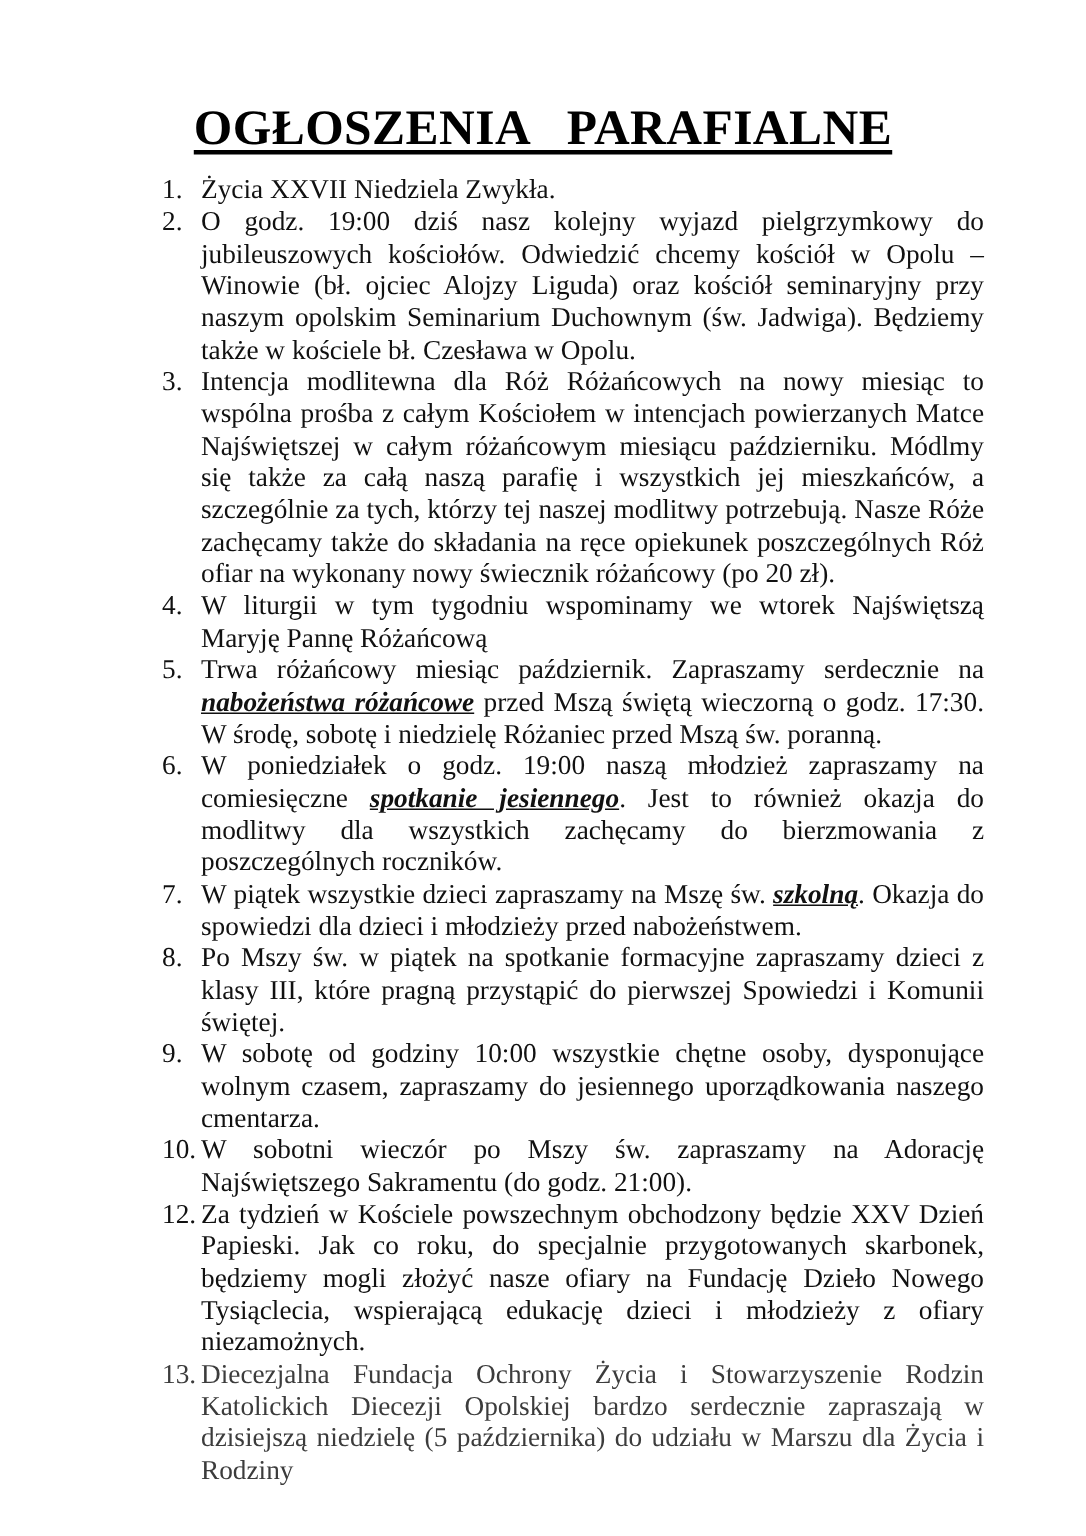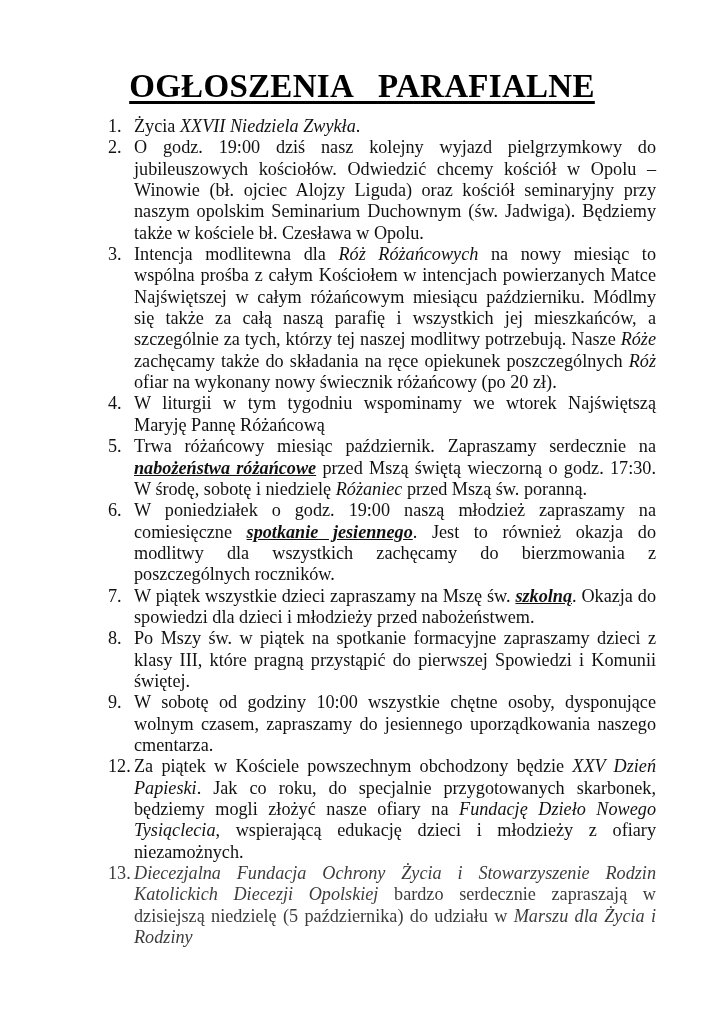--- a/index.html
+++ b/index.html
@@ -14,34 +14,35 @@
     letter-spacing: 0.3px; line-height: 40px; color: #000;
   }
   .title span { text-decoration: underline; text-decoration-thickness: 3px; text-underline-offset: 4px; white-space: pre; }
   ol.items {
     position: absolute; left: 108px; top: 116px; width: 548px; margin: 0; padding: 0; list-style: none;
     font-size: 18.2px; line-height: 21.35px;
   }
   ol.items li { position: relative; padding-left: 26px; text-align: justify; text-align-last: left; }
   ol.items li .num { position: absolute; left: 0; top: 0; }
   ol.items li.gray { color: #3c3c3c; }
-  .i { font-style: italic; }
+  .i { }
   .bi { font-weight: bold; font-style: italic; text-decoration: underline; }
 </style>
 </head>
 <body>
 
 <div class="page">
   <div class="title"><span>OGŁOSZENIA   PARAFIALNE</span></div>
   <ol class="items" id="items">
       <li><span class="num">1.</span><span>Życia </span><span class="i">XXVII Niedziela Zwykła</span><span>.</span></li>
       <li><span class="num">2.</span><span>O godz. 19:00 dziś nasz kolejny wyjazd pielgrzymkowy do jubileuszowych kościołów. Odwiedzić chcemy kościół w Opolu – Winowie (bł. ojciec Alojzy Liguda) oraz kościół seminaryjny przy naszym opolskim Seminarium Duchownym (św. Jadwiga). Będziemy także w kościele bł. Czesława w Opolu.</span></li>
       <li><span class="num">3.</span><span>Intencja modlitewna dla </span><span class="i">Róż Różańcowych</span><span> na nowy miesiąc to wspólna prośba z całym Kościołem w intencjach powierzanych Matce Najświętszej w całym różańcowym miesiącu październiku. Módlmy się także za całą naszą parafię i wszystkich jej mieszkańców, a szczególnie za tych, którzy tej naszej modlitwy potrzebują. Nasze </span><span class="i">Róże</span><span> zachęcamy także do składania na ręce opiekunek poszczególnych </span><span class="i">Róż</span><span> ofiar na wykonany nowy świecznik różańcowy (po 20 zł).</span></li>
       <li><span class="num">4.</span><span>W liturgii w tym tygodniu wspominamy we wtorek Najświętszą Maryję Pannę Różańcową</span></li>
       <li><span class="num">5.</span><span>Trwa różańcowy miesiąc październik. Zapraszamy serdecznie na </span><span class="bi">nabożeństwa różańcowe</span><span> przed Mszą świętą wieczorną o godz. 17:30. W środę, sobotę i niedzielę </span><span class="i">Różaniec</span><span> przed Mszą św. poranną.</span></li>
       <li><span class="num">6.</span><span>W poniedziałek o godz. 19:00 naszą młodzież zapraszamy na comiesięczne </span><span class="bi">spotkanie jesiennego</span><span>. Jest to również okazja do modlitwy dla wszystkich zachęcamy do bierzmowania z poszczególnych roczników.</span></li>
       <li><span class="num">7.</span><span>W piątek wszystkie dzieci zapraszamy na Mszę św. </span><span class="bi">szkolną</span><span>. Okazja do spowiedzi dla dzieci i młodzieży przed nabożeństwem.</span></li>
       <li><span class="num">8.</span><span>Po Mszy św. w piątek na spotkanie formacyjne zapraszamy dzieci z klasy III, które pragną przystąpić do pierwszej Spowiedzi i Komunii świętej.</span></li>
       <li><span class="num">9.</span><span>W sobotę od godziny 10:00 wszystkie chętne osoby, dysponujące wolnym czasem, zapraszamy do jesiennego uporządkowania naszego cmentarza.</span></li>
-      <li><span class="num">12.</span><span>Za piątek w Kościele powszechnym obchodzony będzie </span><span class="i">XXV Dzień Papieski</span><span>. Jak co roku, do specjalnie przygotowanych skarbonek, będziemy mogli złożyć nasze ofiary na </span><span class="i">Fundację Dzieło Nowego Tysiąclecia</span><span>, wspierającą edukację dzieci i młodzieży z ofiary niezamożnych.</span></li>
+      <li><span class="num">10.</span><span>W sobotni wieczór po Mszy św. zapraszamy na </span><span class="i">Adorację Najświętszego Sakramentu</span><span> (do godz. 21:00).</span></li>
+      <li><span class="num">12.</span><span>Za tydzień w Kościele powszechnym obchodzony będzie </span><span class="i">XXV Dzień Papieski</span><span>. Jak co roku, do specjalnie przygotowanych skarbonek, będziemy mogli złożyć nasze ofiary na </span><span class="i">Fundację Dzieło Nowego Tysiąclecia</span><span>, wspierającą edukację dzieci i młodzieży z ofiary niezamożnych.</span></li>
       <li class="gray"><span class="num">13.</span><span class="i">Diecezjalna Fundacja Ochrony Życia i Stowarzyszenie Rodzin Katolickich Diecezji Opolskiej</span><span> bardzo serdecznie zapraszają w dzisiejszą niedzielę (5 października) do udziału w </span><span class="i">Marszu dla Życia i Rodziny</span></li>
     </ol>
 </div>
 
 </body></html>

